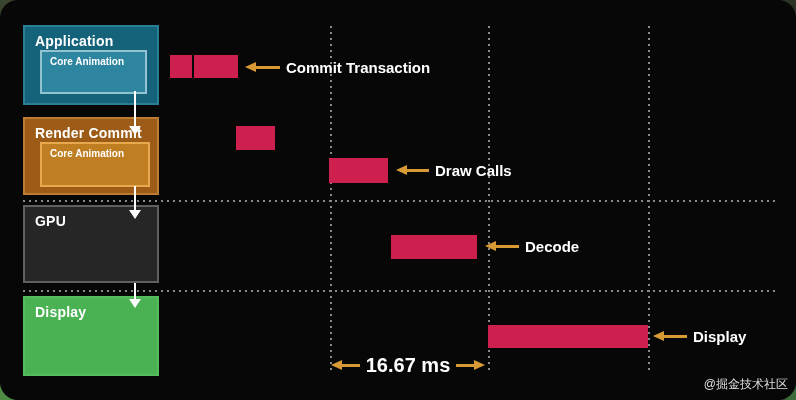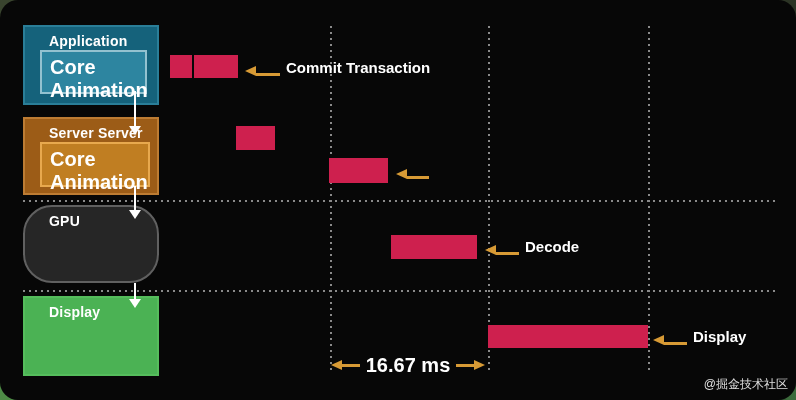--- a/index.html
+++ b/index.html
@@ -11,43 +11,43 @@
       radial-gradient(circle at 100% 100%, #3c6b3c 0 9px, rgba(0,0,0,0) 24px),
       radial-gradient(circle at 0% 0%, #39442e 0 18px, rgba(0,0,0,0) 42px),
       radial-gradient(circle at 100% 0%, #2c3425 0 14px, rgba(0,0,0,0) 36px),
       #0c0f09;
   }
   .frame{
     position:absolute;left:0;top:0;width:796px;height:400px;
     background:var(--frame-bg,#070707);border-radius:18px;overflow:hidden;
   }
   .stage{position:absolute;left:23px;width:136px;box-sizing:border-box;border:2px solid;}
-  .stage-label{color:var(--text,#fff);font-weight:bold;font-size:14px;padding:6px 0 0 24px;letter-spacing:.2px;}
+  .stage-label{color:var(--text,#fff);font-weight:bold;font-size:14px;padding:6px 0 0 10px;letter-spacing:.2px;}
   .inner-box{position:absolute;left:15px;box-sizing:border-box;border:2px solid;}
-  .inner-label{color:var(--text,#fff);font-weight:bold;font-size:20px;padding:4px 0 0 8px;}
+  .inner-label{color:var(--text,#fff);font-weight:bold;font-size:10px;padding:4px 0 0 8px;}
 
   #app-box{top:25px;height:80px;background:var(--app-fill,#15627b);border-color:var(--app-border,#2a7e98);}
   #app-inner{top:23px;height:44px;width:107px;background:var(--app-inner-fill,#2d85a0);border-color:var(--app-inner-border,#93c2d0);}
   #render-box{top:117px;height:78px;background:var(--render-fill,#9c5c17);border-color:var(--render-border,#bd7c33);}
   #render-inner{top:23px;height:45px;width:110px;background:var(--render-inner-fill,#c07e22);border-color:var(--render-inner-border,#e8a94e);}
-  #gpu-box{top:205px;height:78px;background:var(--gpu-fill,#262626);border-color:var(--gpu-border,#606060);border-radius:29px;}
+  #gpu-box{top:205px;height:78px;background:var(--gpu-fill,#262626);border-color:var(--gpu-border,#606060);}
   #display-box{top:296px;height:80px;background:var(--display-fill,#4bb254);border-color:var(--display-border,#55bd5c);}
 
   .vgrid{position:absolute;top:26px;height:348px;width:2px;
     background:repeating-linear-gradient(180deg,var(--grid-dots,#8a8a8a) 0 2px,rgba(0,0,0,0) 2px 6px);}
   .hgrid{position:absolute;left:23px;width:755px;height:2px;
     background:repeating-linear-gradient(90deg,var(--grid-dots,#8a8a8a) 0 2px,rgba(0,0,0,0) 2px 6px);}
 
   .varrow-shaft{position:absolute;width:2px;background:var(--text,#fff);}
   .varrow-head{position:absolute;width:0;height:0;border-left:6px solid rgba(0,0,0,0);
     border-right:6px solid rgba(0,0,0,0);border-top:9px solid var(--text,#fff);}
 
   .bar{position:absolute;background:var(--bar,#ce204e);}
 
-  .callout{position:absolute;display:flex;align-items:flex-end;height:18px;}
+  .callout{position:absolute;display:flex;align-items:center;height:18px;}
   .ahead-left{width:0;height:0;border-top:5px solid rgba(0,0,0,0);border-bottom:5px solid rgba(0,0,0,0);
     border-right:11px solid var(--arrow,#d79a35);}
   .ahead-right{width:0;height:0;border-top:5px solid rgba(0,0,0,0);border-bottom:5px solid rgba(0,0,0,0);
     border-left:11px solid var(--arrow,#d79a35);}
   .ashaft{height:3px;background:var(--arrow,#d79a35);}
   .callout-label{color:var(--text,#fff);font-weight:bold;font-size:15px;margin-left:6px;white-space:nowrap;}
 
   #interval{position:absolute;left:331px;top:356px;width:154px;height:18px;display:flex;align-items:center;}
   #interval .ashaft{flex:1;}
   #interval-label{color:var(--text,#fff);font-weight:bold;font-size:20px;margin:0 6px;white-space:nowrap;}
@@ -60,21 +60,21 @@
 <div class="frame">
 
   <div class="stage" id="app-box">
     <div class="stage-label">Application</div>
     <div class="inner-box" id="app-inner">
       <div class="inner-label">Core Animation</div>
     </div>
   </div>
 
   <div class="stage" id="render-box">
-    <div class="stage-label">Server Server</div>
+    <div class="stage-label">Render Commit</div>
     <div class="inner-box" id="render-inner">
       <div class="inner-label">Core Animation</div>
     </div>
   </div>
 
   <div class="stage" id="gpu-box">
     <div class="stage-label">GPU</div>
   </div>
 
   <div class="stage" id="display-box">
@@ -106,20 +106,21 @@
   <div class="callout" style="left:245px;top:58px;">
     <div class="ahead-left"></div>
     <div class="ashaft" style="width:24px;"></div>
     <div class="callout-label">Commit Transaction</div>
   </div>
 
 
   <div class="callout" style="left:396px;top:161px;">
     <div class="ahead-left"></div>
     <div class="ashaft" style="width:22px;"></div>
+    <div class="callout-label">Draw Calls</div>
   </div>
 
   <div class="callout" style="left:485px;top:237px;">
     <div class="ahead-left"></div>
     <div class="ashaft" style="width:23px;"></div>
     <div class="callout-label">Decode</div>
   </div>
 
   <div class="callout" style="left:653px;top:327px;">
     <div class="ahead-left"></div>

